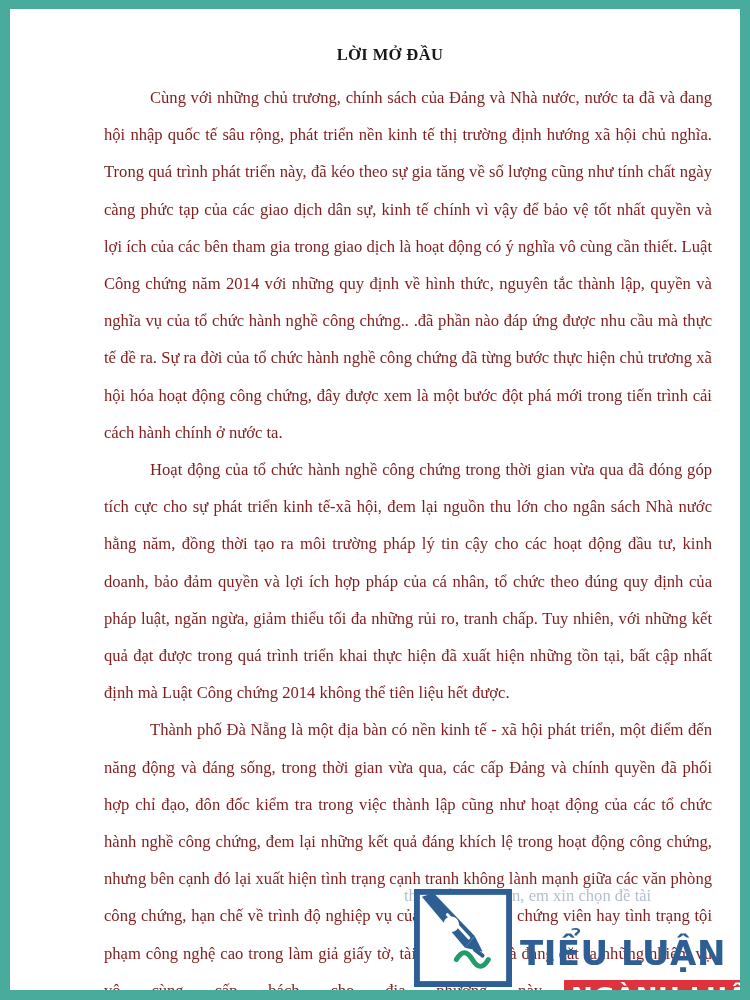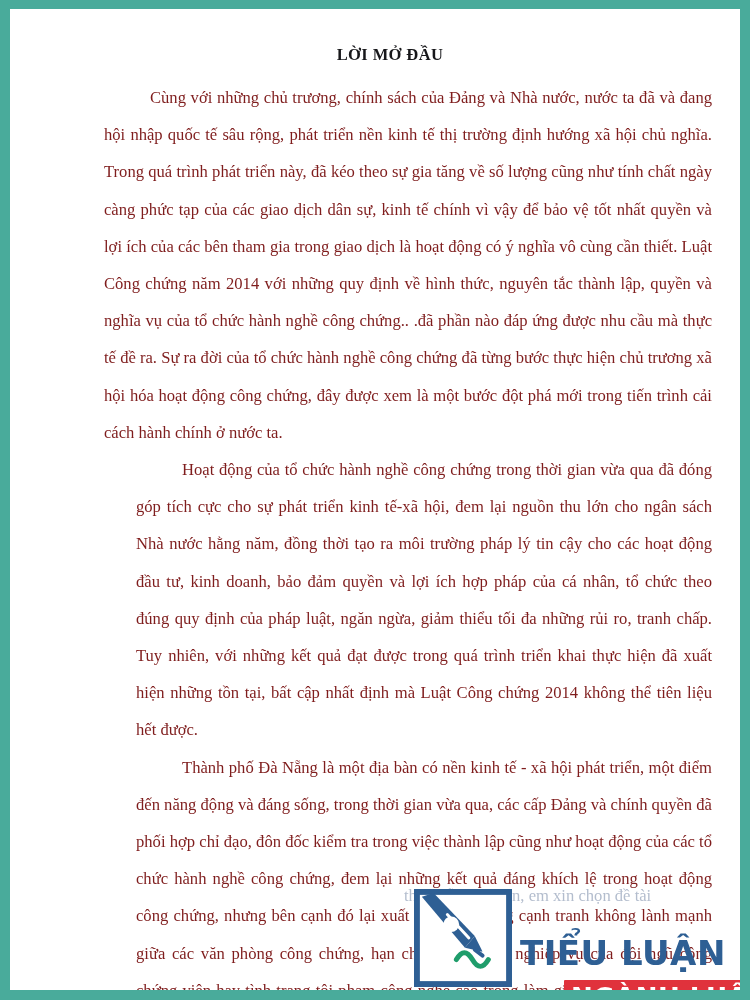--- a/index.html
+++ b/index.html
@@ -54,21 +54,21 @@
   .doc-para {
     margin: 0;
     font-size: 16.6px;
     line-height: 37.2px;
     text-align: justify;
     text-justify: inter-word;
     color: #7f1d1d;
     text-indent: 46px;
     -webkit-font-smoothing: none;
   }
-  .doc-para + .doc-para { margin-top: 0; margin-left: 32px; }
+  .doc-para + .doc-para { margin-top: 0; }
 
   
   .doc-para.with-logo-gap::after {
     content: "";
     display: inline-block;
     width: 100%;
   }
 
   
   #tail-text {

